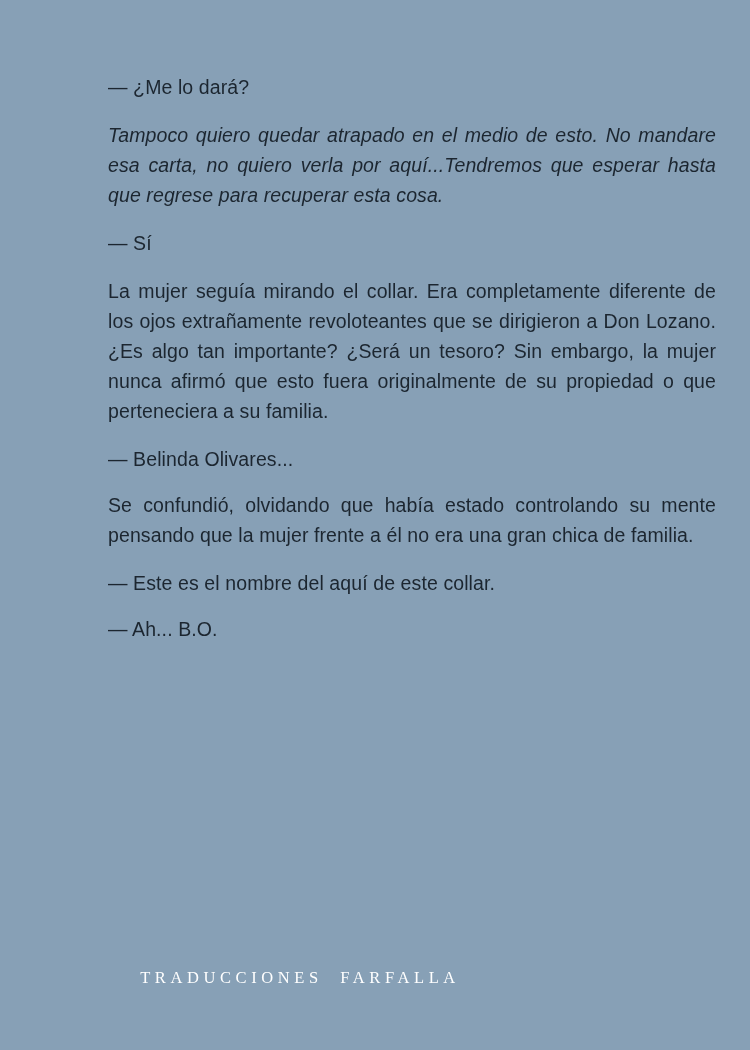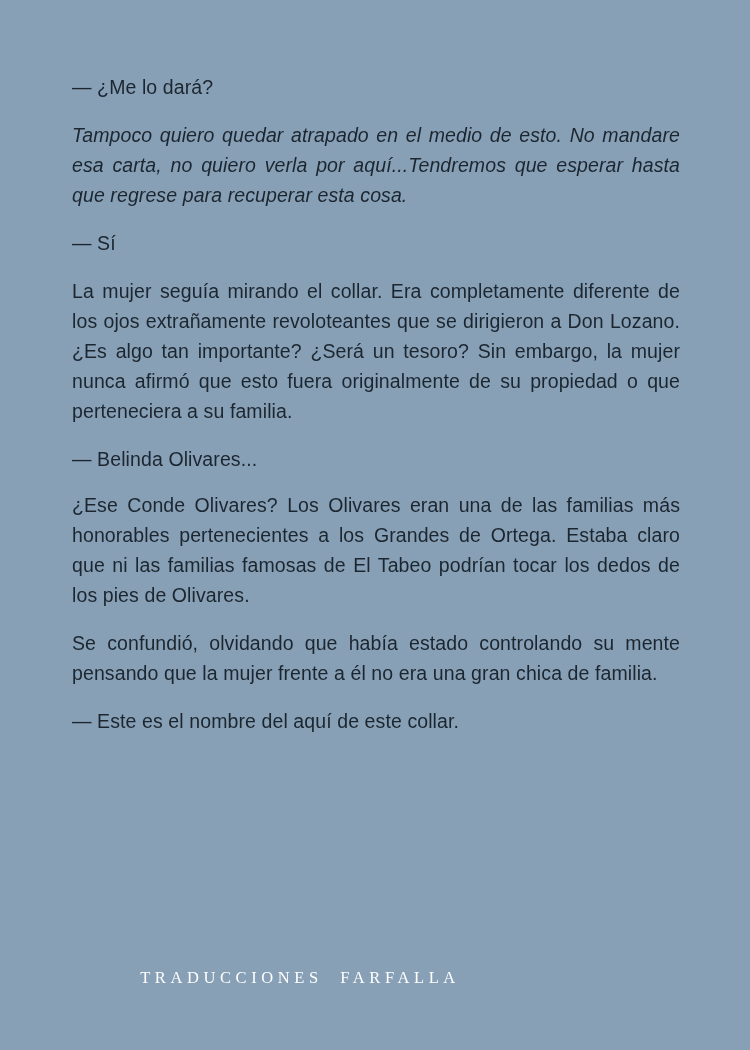--- a/index.html
+++ b/index.html
@@ -15,21 +15,21 @@
     position: relative;
   }
 
   .page {
     position: absolute;
     left: 0;
     top: 0;
     width: 603px;
     height: 1050px;
     box-sizing: border-box;
-    padding: 72px 70px 0 72px;
+    padding: 72px 70px 0 108px;
   }
 
   .content {
     width: 608px;
   }
 
   .blk {
     color: #1c2630;
     font-size: 19.5px;
     line-height: 30px;
@@ -85,23 +85,23 @@
 
     <p class="blk dialogue gap-lg">— Sí</p>
 
     <p class="blk para gap-lg">La mujer seguía mirando el collar. Era completamente diferente de los ojos extrañamente revoloteantes que se dirigieron a Don Lozano. ¿Es algo tan importante? ¿Será un tesoro? Sin embargo, la mujer nunca afirmó que esto fuera originalmente de su propiedad o que perteneciera a su familia.</p>
 
 
 
     <p class="blk dialogue gap-md">— Belinda Olivares...</p>
 
 
-    <p class="blk para gap-lg">¿Ese Conde Olivares? Los Olivares eran una de las familias más honorables pertenecientes a los Grandes de Ortega. Estaba claro que ni las familias famosas de El Tabeo podrían tocar los dedos de los pies de Olivares.</p>
 
     <p class="blk para gap-lg">Se confundió, olvidando que había estado controlando su mente pensando que la mujer frente a él no era una gran chica de familia.</p>
 
     <p class="blk dialogue gap-md">— Este es el nombre del aquí de este collar.</p>
 
+    <p class="blk dialogue gap-sm">— Ah... B.O.</p>
 
   </div>
 </div>
 
 <div class="footer">TRADUCCIONES  FARFALLA</div>
 
 </body></html>

